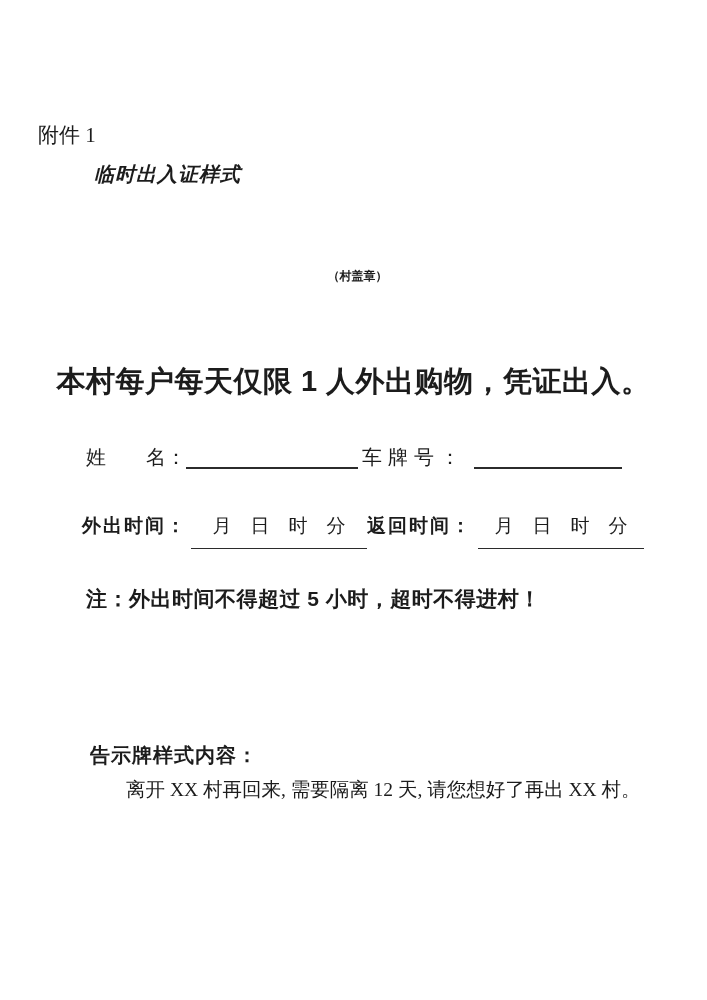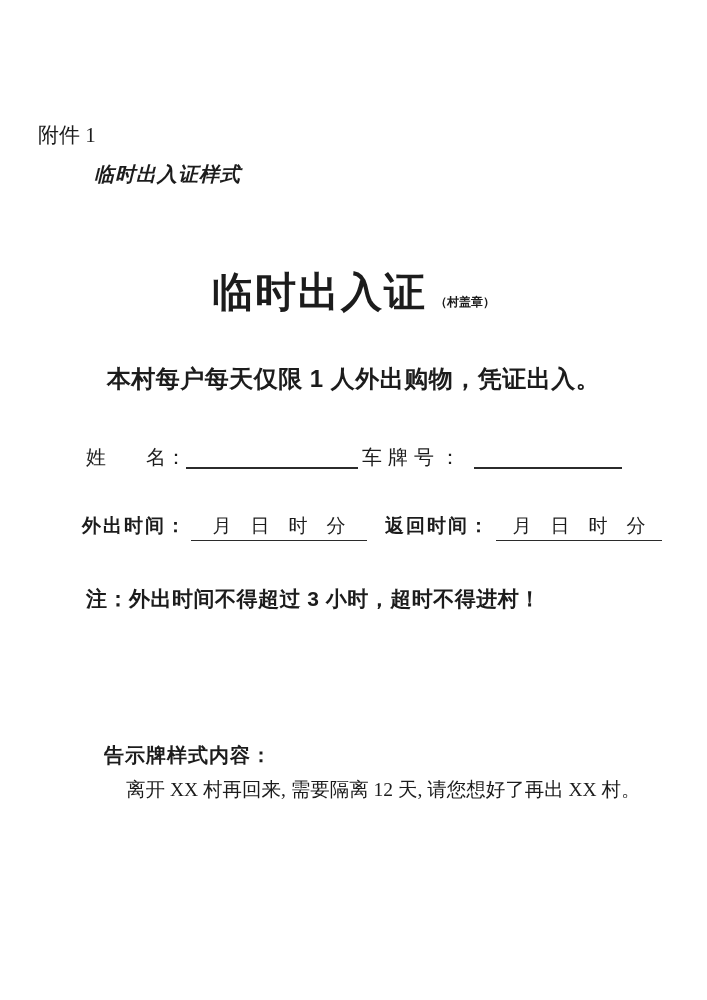--- a/index.html
+++ b/index.html
@@ -27,76 +27,75 @@
   .doc-subtitle    { top: 161px; left: 94px;  font-size: 20px; letter-spacing: 1px; font-style: italic; }
   .slogan          { top: 234px; font-size: 21px; letter-spacing: 1px; }
 
   .title-row {
     top: 269px; left: 0; right: 0;
     display: flex; justify-content: center; align-items: flex-end;
   }
   .title-main   { font-size: 41px; letter-spacing: 2px; line-height: 1.15; }
   .title-suffix { font-size: 12px; margin-left: 8px; margin-bottom: 7px; line-height: 1.2; }
 
-  .limit-line      { top: 363px; font-size: 24px; letter-spacing: 0.5px; }
+  .limit-line      { top: 363px; font-size: 29px; letter-spacing: 0.5px; }
 
   .form-row        { font-size: 20px; }
   .row-name        { top: 444px; left: 86px; }
   .plate-label     { letter-spacing: 6px; margin-left: 4px; }
   .blank {
     display: inline-block;
     height: 20px;
     border-bottom: 2px solid #2b2b2b;
     vertical-align: -5px;
   }
   .blank-name  { width: 172px; }
   .blank-plate { width: 148px; margin-left: 8px; }
 
   .row-time        { top: 514px; left: 82px; font-size: 19px; }
   .time-label      { letter-spacing: 2px; font-weight: bold; }
-  .return-label    { margin-left: 18px; }
+  .return-label    { }
   .unit-group {
     display: inline-block;
     text-align: center;
     border-bottom: 1.8px solid #2b2b2b;
-    padding-bottom: 1px;
+    padding-bottom: 9px;
     margin-left: 4px;
   }
   .unit-out    { width: 176px; }
   .unit-return { width: 166px; margin-left: 6px; }
 
   .note-line       { top: 585px; left: 86px; font-size: 21px; letter-spacing: 0.5px; }
 
-  .board-title     { top: 742px; left: 104px;  font-size: 20px; letter-spacing: 1px; }
+  .board-title     { top: 742px; left: 90px;  font-size: 20px; letter-spacing: 1px; }
   .board-content   { top: 777px; left: 126px; font-size: 19.5px; }
 </style>
 </head>
 <body>
 
 <div class="page">
 
   <div class="abs serif attachment">附件 1</div>
 
   <div class="abs hei doc-subtitle">临时出入证样式</div>
 
 
   <div class="abs title-row">
-    <span class="hei title-main">临时出入证</span>
     <span class="hei title-suffix">（村盖章）</span>
   </div>
 
   <div class="abs hei centered limit-line">本村每户每天仅限 1 人外出购物，凭证出入。</div>
 
   <div class="abs serif form-row row-name">
     <span>姓　　名：</span><span class="blank blank-name"></span><span class="plate-label">车牌号：</span><span class="blank blank-plate"></span>
   </div>
 
   <div class="abs serif row-time">
     <span class="time-label">外出时间：</span><span class="unit-group unit-out">月　日　时　分</span><span class="time-label return-label">返回时间：</span><span class="unit-group unit-return">月　日　时　分</span>
   </div>
 
-  <div class="abs hei note-line">注：外出时间不得超过 3 小时，超时不得进村！</div>
+  <div class="abs hei note-line">注：外出时间不得超过 5 小时，超时不得进村！</div>
 
   <div class="abs hei board-title">告示牌样式内容：</div>
 
   <div class="abs serif board-content">离开 XX 村再回来, 需要隔离 12 天, 请您想好了再出 XX 村。</div>
 
 </div>
 
 </body></html>

